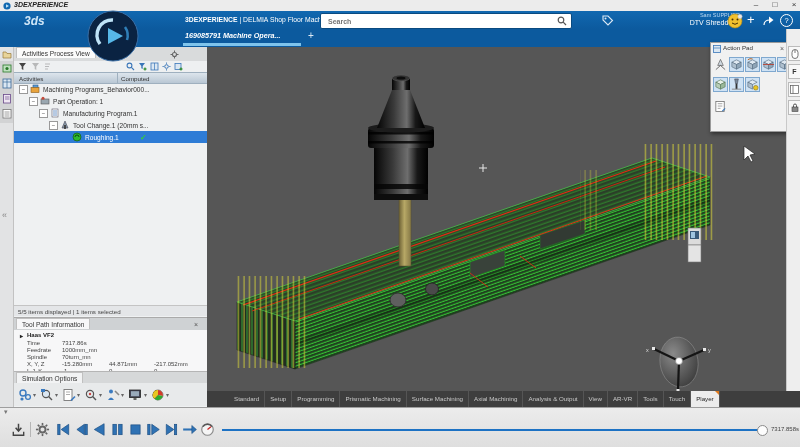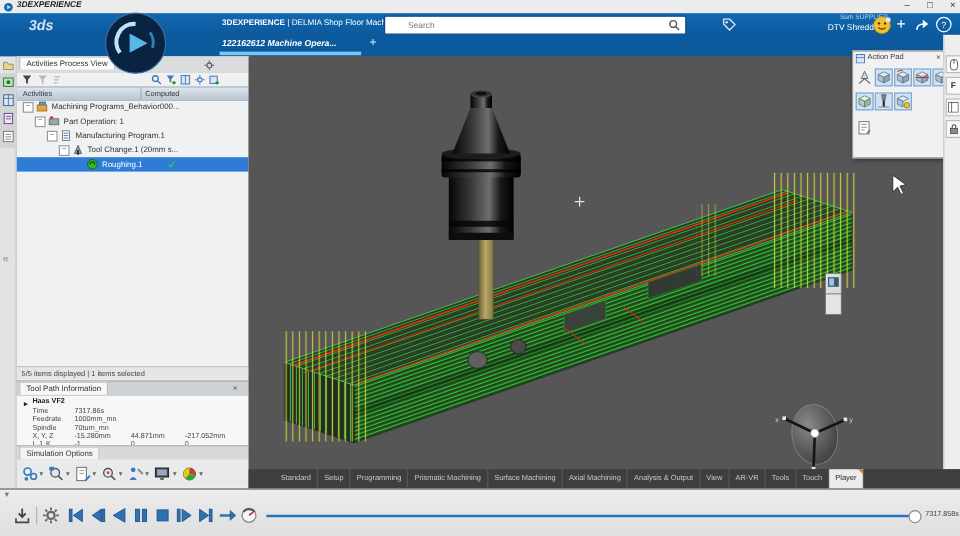--- a/index.html
+++ b/index.html
@@ -9,21 +9,21 @@
   
   .titlebar{left:0;top:0;width:800px;height:11px;background:#ececec;border-bottom:1px solid #c9c9c9;}
   .titlebar .wtitle{position:absolute;left:14px;top:1px;font-size:7px;font-style:italic;font-weight:bold;color:#222;}
   .winbtn{position:absolute;top:0;width:14px;height:10px;text-align:center;font-size:8px;line-height:10px;color:#333;cursor:default;}
   
   .appbar{left:0;top:11px;width:800px;height:18px;background:linear-gradient(#1168b0,#0c5a9e);}
   .tabrow{left:0;top:29px;width:800px;height:18px;background:#0c5a9e;}
   .apptitle{position:absolute;left:185px;top:16px;font-size:6.8px;color:#fff;white-space:nowrap;}
   .apptitle b{font-weight:bold;}
   .searchbox{position:absolute;left:320px;top:13px;width:250px;height:14px;background:#fff;border-radius:2px;border:1px solid #0a4a80;}
-  .searchbox input{position:absolute;left:17px;top:1px;width:225px;height:11px;border:none;outline:none;font-size:7px;font-family:"Liberation Sans",sans-serif;color:#555;background:transparent;}
+  .searchbox input{position:absolute;left:5px;top:1px;width:225px;height:11px;border:none;outline:none;font-size:7px;font-family:"Liberation Sans",sans-serif;color:#555;background:transparent;font-weight:bold;}
   .userrole{position:absolute;left:683px;top:12px;width:57px;text-align:right;font-size:5.5px;color:#bcd9f2;white-space:nowrap;}
   .userws{position:absolute;left:672px;top:19px;width:68px;text-align:right;font-size:7px;color:#fff;white-space:nowrap;}
   .doctab{position:absolute;left:185px;top:31px;font-size:7.2px;font-style:italic;font-weight:bold;color:#fff;white-space:nowrap;}
   .doctab-underline{position:absolute;left:183px;top:43px;width:118px;height:2.5px;background:#7fc4ec;}
   .newtab{position:absolute;left:308px;top:30px;font-size:10px;color:#dce9f5;}
   
   .leftstrip{left:0;top:47px;width:13px;height:360px;background:#e2e3e4;border-right:1px solid #c2c2c2;}
   .leftpanel{left:14px;top:47px;width:193px;height:360px;background:#eff1f2;border-right:1px solid #9a9a9a;}
   .ptab{position:absolute;background:#fbfbfb;border:1px solid #c0c0c0;border-bottom:none;font-size:6.6px;color:#333;padding:2px 5px 1px 5px;white-space:nowrap;}
   .headstrip{position:absolute;left:0;width:193px;background:#d9dbdc;}
@@ -115,21 +115,21 @@
     <path d="M5,10 q3,2.6 6,0" stroke="#4a3000" stroke-width="1" fill="none"></path>
     <circle cx="13" cy="3.5" r="2.2" fill="#e8e8e8" stroke="#aaa" stroke-width=".4"></circle>
   </svg>
   <span class="a" style="left:747px;top:12px;font-size:13px;font-weight:300;color:#fff">+</span>
   <svg class="a" style="left:762px;top:15px" width="12" height="12" viewBox="0 0 12 12">
       <path d="M2,10 q0,-5 6,-5" stroke="#fff" stroke-width="1.2" fill="none"></path>
       <polygon points="7,1.5 11.5,5 7,8.5" fill="#fff"></polygon>
     </svg>
   <span class="a" style="left:780px;top:14px;width:11px;height:11px;border:1px solid #fff;border-radius:50%;text-align:center;font-size:7.5px;line-height:11px;color:#fff">?</span>
 
-  <span class="doctab">122162612 Machine Opera...</span>
+  <span class="doctab">169085791 Machine Opera...</span>
   <div class="a doctab-underline"></div>
   <span class="newtab">+</span>
   <svg class="a" style="left:786px;top:31px;background:#f5f5f5;border-radius:1px" width="12" height="12" viewBox="0 0 12 12">
       <path d="M2,10 L10,2 M7,2 h3 v3 M5,10 h-3 v-3" stroke="#1a5fa0" stroke-width="1.2" fill="none"></path>
     </svg>
 
   <div class="a leftstrip">
     <svg class="a" style="left:2px;top:3px" width="10" height="9" viewBox="0 0 10 9">
         <path d="M1,2 h3 l1,1.5 h4 v4.5 h-8 z" fill="#e8d49a" stroke="#9a7a3a" stroke-width=".7"></path>
       </svg>

